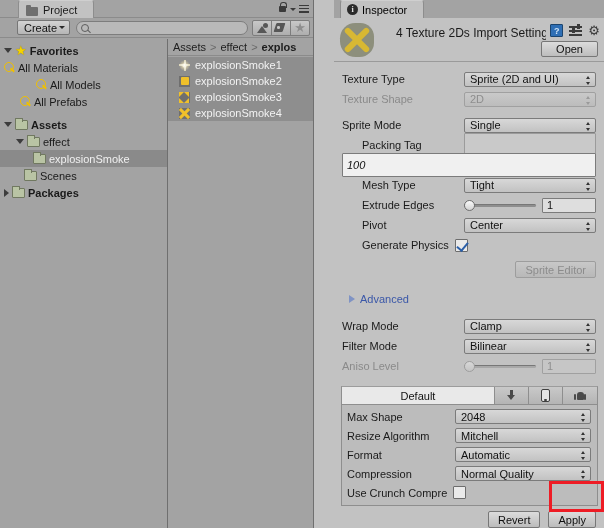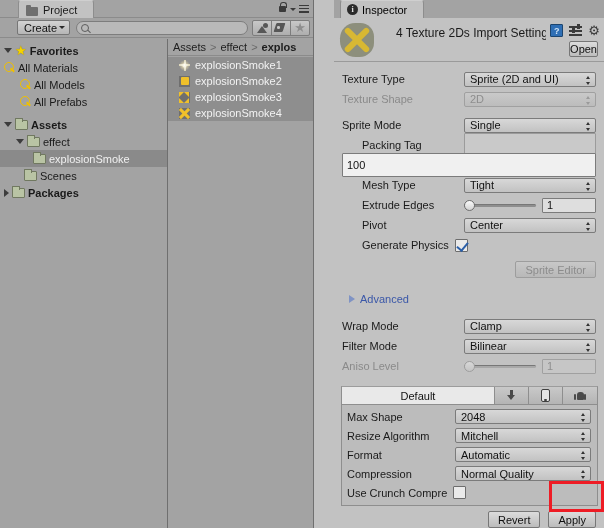--- a/index.html
+++ b/index.html
@@ -229,21 +229,21 @@
   .preset-icon { width:13px;height:11px;position:relative; }
   .preset-icon i { position:absolute; left:0; height:1.6px; background:#3a3a3a; display:block; }
   .preset-icon i:nth-child(1){top:1px;width:13px;}
   .preset-icon i:nth-child(2){top:5px;width:13px;}
   .preset-icon i:nth-child(3){top:9px;width:13px;}
   .preset-icon b { position:absolute; width:3px;height:5px;background:#3a3a3a; }
   .preset-icon b:nth-child(4){left:8px;top:-1px;}
   .preset-icon b:nth-child(5){left:3px;top:3px;}
   .gear-icon { font-size:13px; color:#3a3a3a; line-height:13px; }
   .open-btn {
-    position:absolute; right:6px; top:23px; height:16px; padding:0 0;
+    position:absolute; right:6px; top:23px; height:16px; padding:0 14px;
     background:linear-gradient(#dcdcdc,#bdbdbd); border:1px solid #777;
     border-radius:2px; display:flex;align-items:center;font-size:11px;color:#101010;
   }
 
   
   .insp-body { position:absolute; left:0; top:63px; right:0; bottom:0; overflow:hidden; }
   .row { display:flex; align-items:center; height:20px; padding-left:8px; }
   .row .lbl { font-size:11px; color:#1a1a1a; flex:none; }
   .row .lbl.dim { color:#8a8a8a; }
   .row .lbl.indent { padding-left:20px; }
@@ -264,21 +264,21 @@
     width:0;height:0;border-left:2.5px solid transparent;border-right:2.5px solid transparent;border-bottom:3px solid #333;
   }
   .popup .updown:after {
     content:''; position:absolute; bottom:1px; left:0;
     width:0;height:0;border-left:2.5px solid transparent;border-right:2.5px solid transparent;border-top:3px solid #333;
   }
   .popup.dim .updown:before { border-bottom-color:#9a9a9a; }
   .popup.dim .updown:after { border-top-color:#9a9a9a; }
   .textfield {
     height:24px; background:#dedede; border:1px solid #7b7b7b; border-radius:1px;
-    display:flex; align-items:center; padding-left:4px; font-size:11px; color:#111;
+    display:flex; align-items:center; padding-left:4px; font-size:11px; color:#111;font-style:italic;
   }
   .textfield.empty { background:#c9c9c9; border-color:#9b9b9b; }
   .textfield.white { background:#f0f0f0; }
   .slider-row { display:flex; align-items:center; flex:1; margin-right:8px; gap:6px; }
   .slider { flex:1; height:13px; position:relative; display:flex; align-items:center; }
   .slider .track { width:100%; height:3px; background:#8e8e8e; border-radius:2px; border-top:1px solid #777;}
   .slider .knob {
     position:absolute; left:0; width:11px; height:11px; border-radius:50%;
     background:linear-gradient(#fafafa,#d2d2d2); border:1px solid #6e6e6e;
   }
@@ -403,21 +403,21 @@
         <div class="tree-row">
           <span class="arrow-d"></span>
           <span class="icon-star">★</span>
           <span class="bold">Favorites</span>
         </div>
 
         <div class="tree-row" style="">
           <span class="icon-mag"></span>
           <span>All Materials</span>
         </div>
-        <div class="tree-row" style="padding-left:20px">
+        <div class="tree-row" style="padding-left:36px">
           <span class="icon-mag"></span>
           <span>All Models</span>
         </div>
         <div class="tree-row" style="padding-left:20px">
           <span class="icon-mag"></span>
           <span>All Prefabs</span>
         </div>
 
         <div style="height:6px"></div>
 

